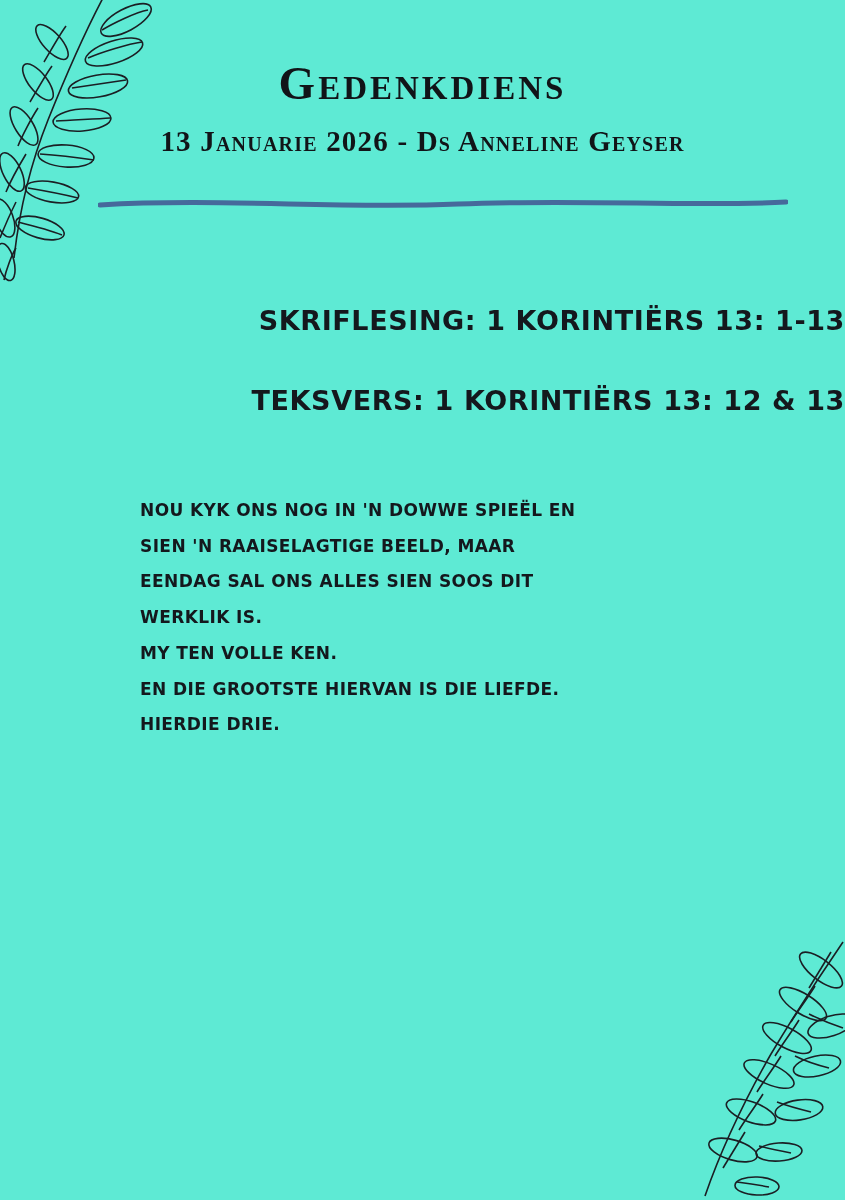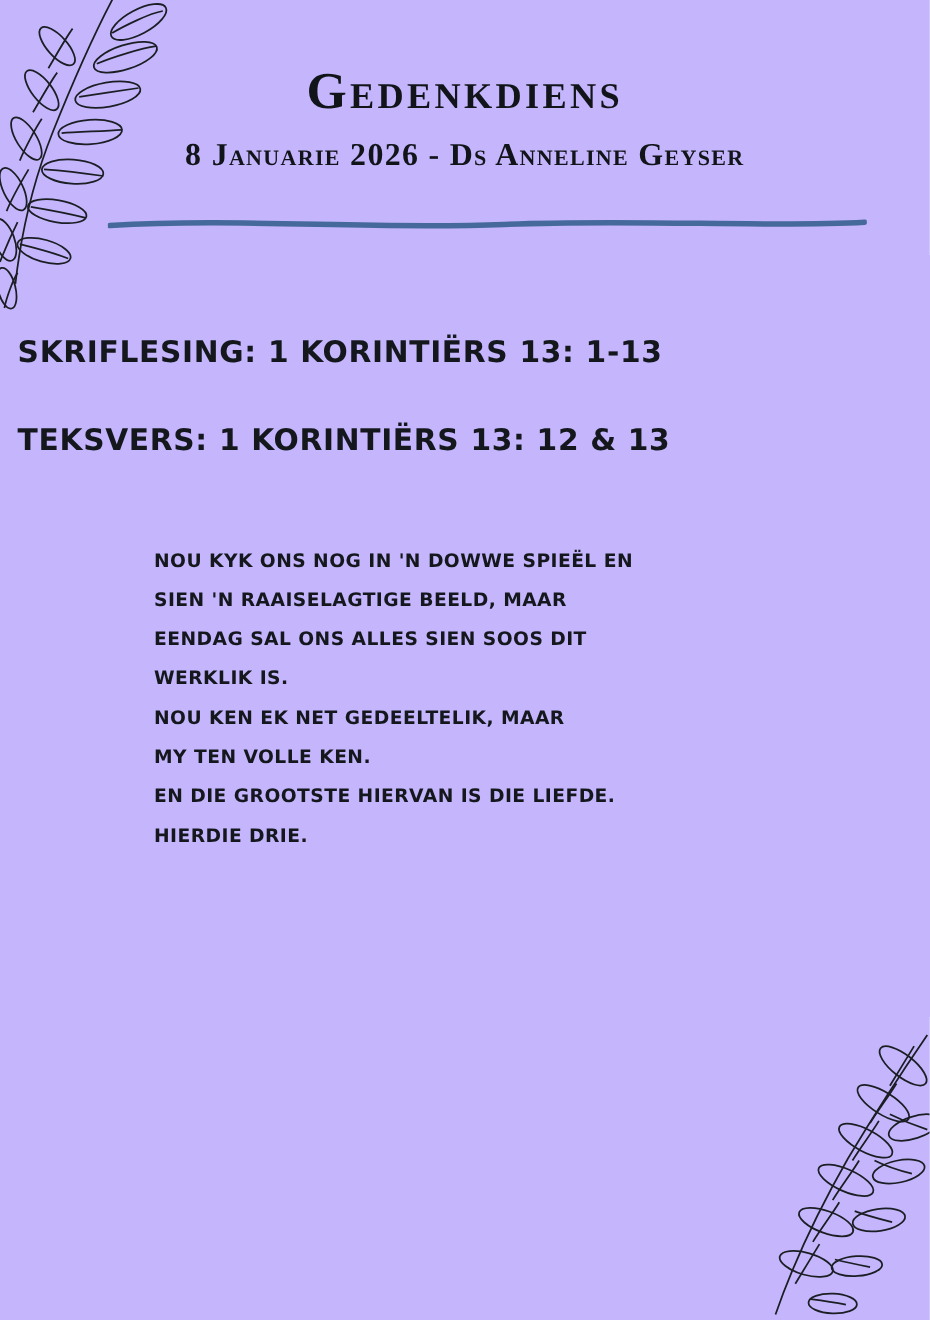--- a/index.html
+++ b/index.html
@@ -10,21 +10,21 @@
     width: 845px;
     height: 1200px;
     background: #ffffff;
     font-family: "Liberation Sans", sans-serif;
   }
 
   .page {
     position: relative;
     width: 845px;
     height: 1200px;
-    background: #c4b5fd;
+    background: #5eead4;
     overflow: hidden;
   }
 
   
   .sprig {
     position: absolute;
     pointer-events: none;
   }
   .sprig-top-left {
     top: -10px;
@@ -74,21 +74,21 @@
   }
 
   
   .content {
     position: absolute;
     top: 305px;
     left: 0;
     width: 845px;
   }
   .scripture-line {
-    text-align: left;
+    text-align: right;
     font-family: "DejaVu Sans", sans-serif;
     font-size: 27px;
     font-weight: bold;
     letter-spacing: 0.6px;
     color: #14181d;
     text-transform: uppercase;
     line-height: 1.2;
     padding-left: 16px;
   }
   .scripture-line.second {
@@ -177,38 +177,37 @@
         <ellipse cx="108" cy="218" rx="23" ry="9" transform="rotate(-4 108 218)"></ellipse>
         <path d="M88 212 C96 214, 110 217, 120 219"></path>
         <ellipse cx="86" cy="252" rx="22" ry="9" transform="rotate(2 86 252)"></ellipse>
         <path d="M66 248 C74 249, 88 251, 98 253"></path>
       </g>
     </svg>
   </div>
 
   <div class="header">
     <h1 class="title">Gedenkdiens</h1>
-    <h2 class="subtitle">8 Januarie 2026 - Ds Anneline Geyser</h2>
+    <h2 class="subtitle">13 Januarie 2026 - Ds Anneline Geyser</h2>
   </div>
 
   <div class="rule">
     <svg width="690" height="16" viewBox="0 0 690 16" fill="none" xmlns="http://www.w3.org/2000/svg">
       <path d="M2 9 C 120 2, 240 13, 360 8 C 480 3, 600 11, 688 6" stroke="#46699b" stroke-width="5" stroke-linecap="round" fill="none"></path>
     </svg>
   </div>
 
   <div class="content">
     <div class="scripture-line">Skriflesing: 1 Korintiërs 13: 1-13</div>
     <div class="scripture-line second">Teksvers: 1 Korintiërs 13: 12 &amp; 13</div>
 
     <div class="verse">
       <p>Nou kyk ons nog in 'n dowwe spieël en</p>
       <p>sien 'n raaiselagtige beeld, maar</p>
       <p>eendag sal ons alles sien soos dit</p>
       <p>werklik is.</p>
-      <p>Nou ken ek net gedeeltelik, maar</p>
       <p>my ten volle ken.</p>
       <p>En die grootste hiervan is die liefde.</p>
       <p>hierdie drie.</p>
     </div>
   </div>
 
 </div>
 
 </body></html>

